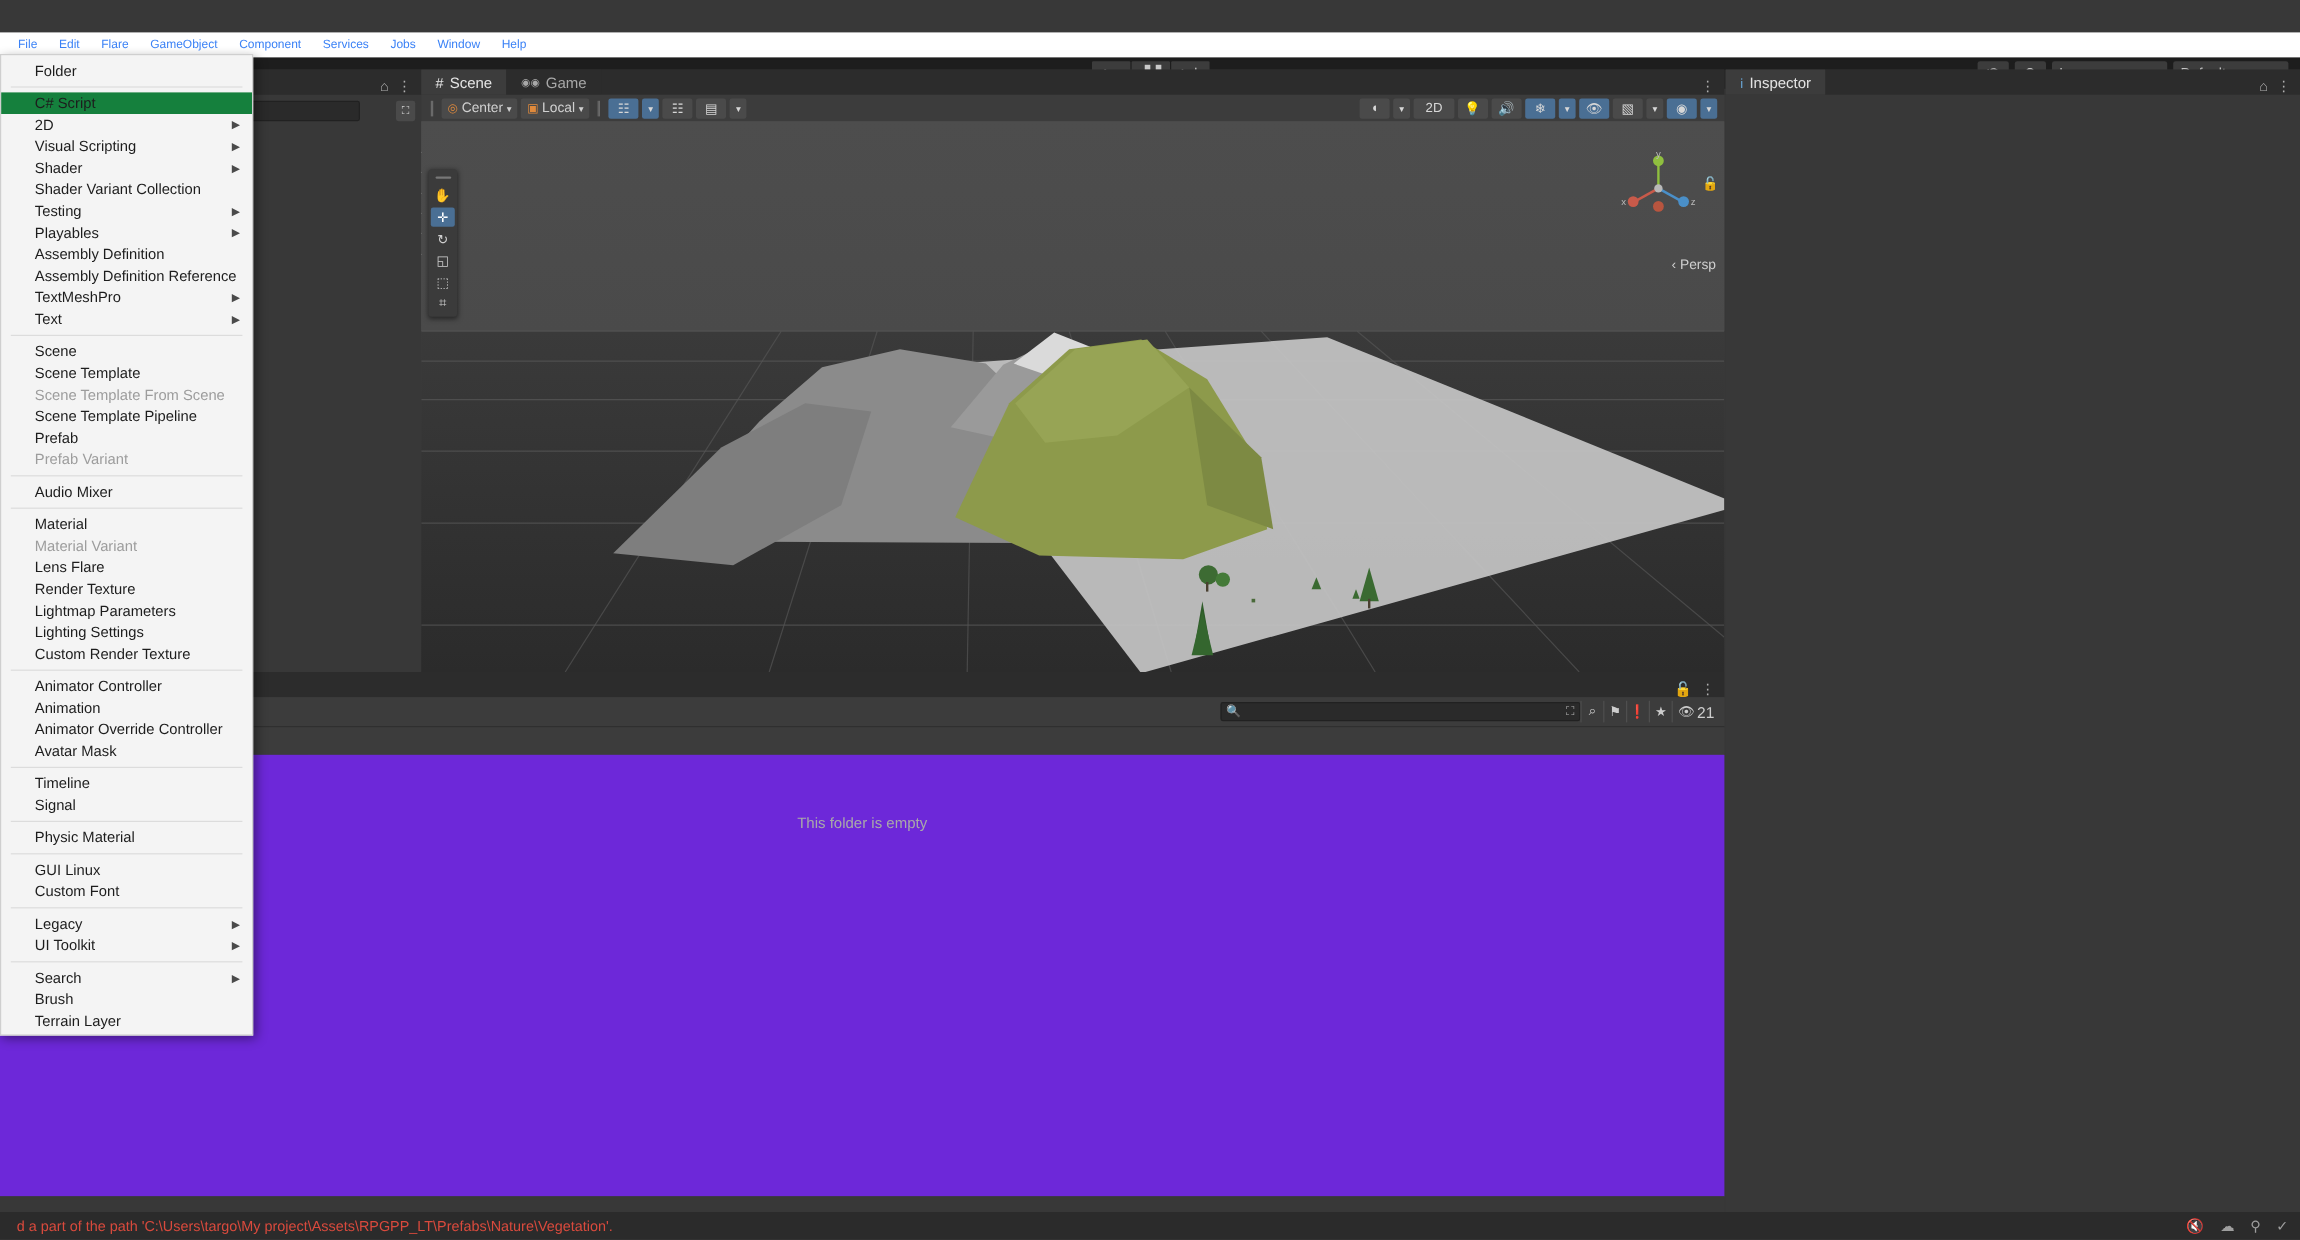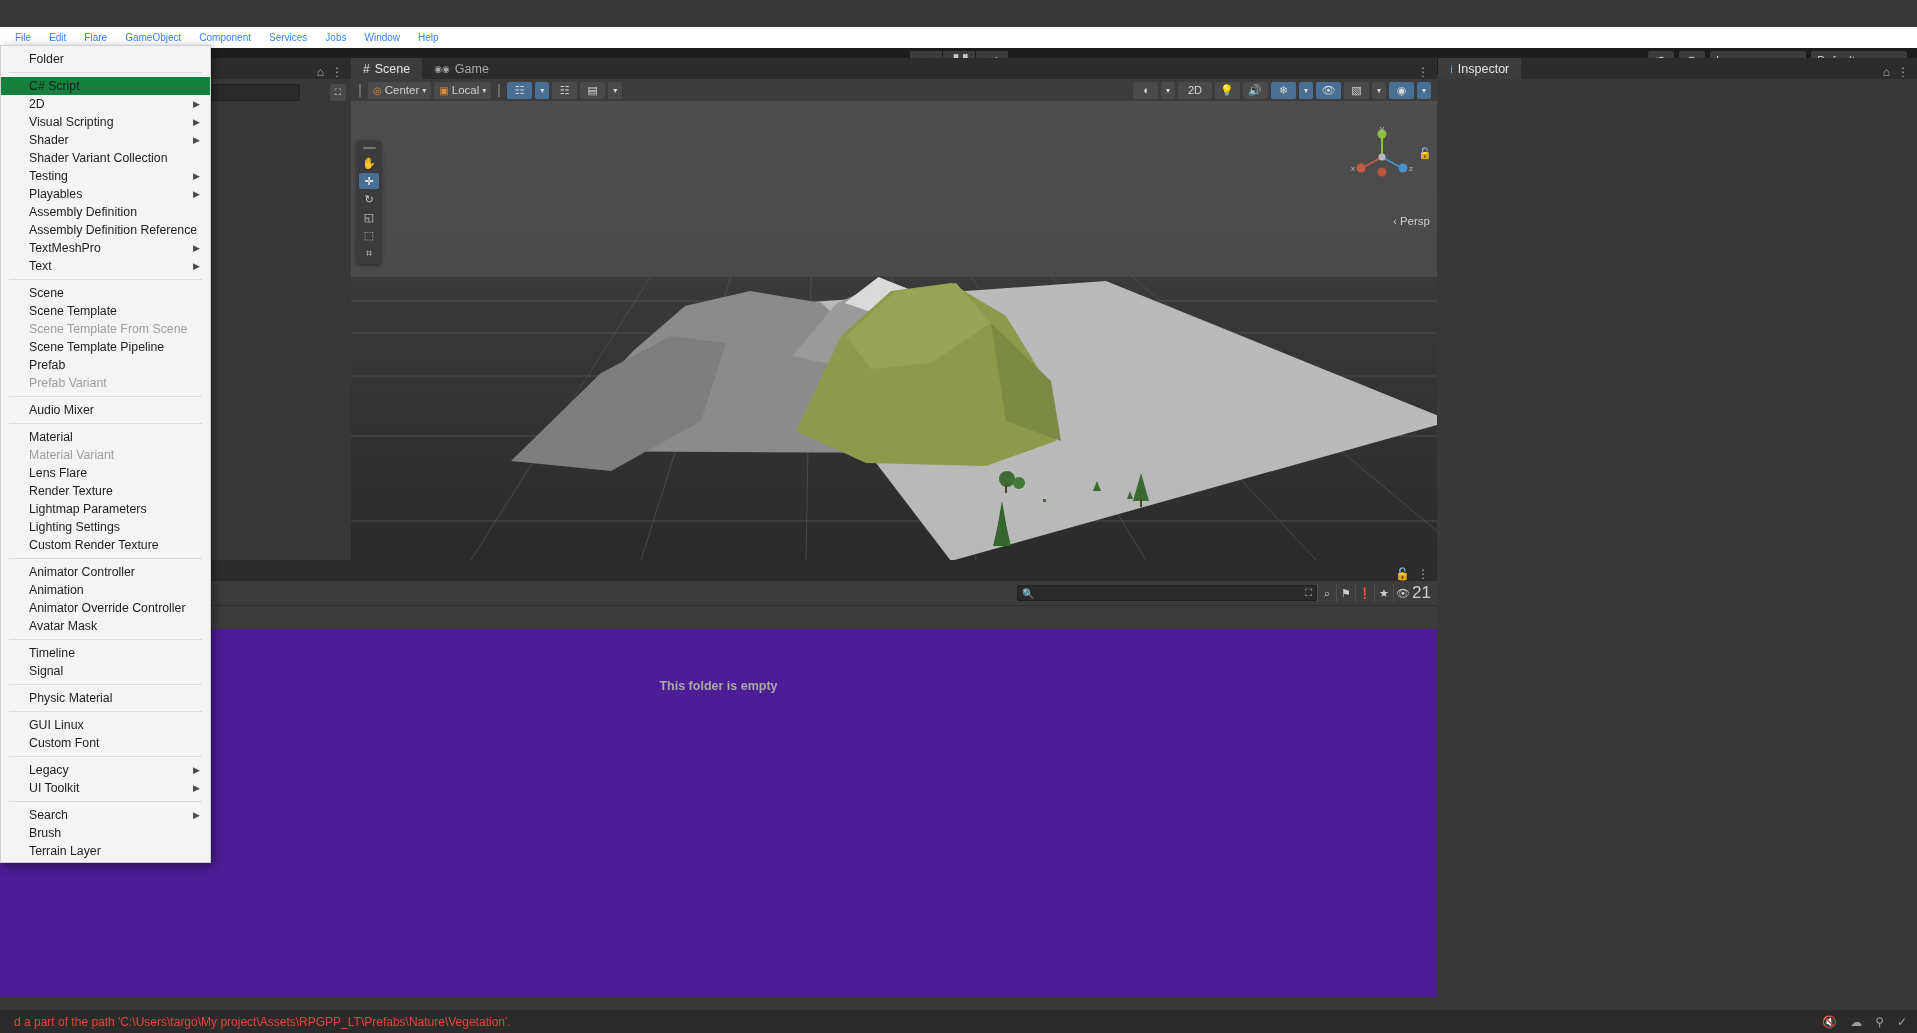--- a/index.html
+++ b/index.html
@@ -130,23 +130,23 @@
     font-family:"Liberation Sans",sans-serif; width:100%;
   }
   .pt-ico{ width:19px; height:18px; display:flex; align-items:center; justify-content:center;
            color:#cdcdcd; font-size:11px; border-left:1px solid #4f4f4f; }
   .breadcrumb{
     position:absolute; left:0; top:45px; width:100%; height:24px; background:#3c3c3c;
     display:flex; align-items:center; padding-left:10px; border-top:1px solid #2f2f2f;
     font-size:12.5px; color:#d4d4d4;
   }
   .proj-content{
-    position:absolute; left:0; top:69px; right:0; bottom:36px; background:#4c1d95;
+    position:absolute; left:0; top:69px; right:0; bottom:36px; background:#6d28d9;
     display:flex; align-items:flex-start; justify-content:center; padding-top:50px;
-    font-size:12.5px; color:#a9a9a9;font-weight:bold;
+    font-size:12.5px; color:#a9a9a9;
   }
   .proj-bottombar{
     position:absolute; left:0; right:0; bottom:0; height:36px; background:#383838;
     display:flex; align-items:center; justify-content:flex-end; padding-right:16px;
   }
   .slider{ width:70px; height:2px; background:#6c6c6c; position:relative; }
   .slider .knob{ position:absolute; left:22px; top:-4px; width:9px; height:9px; border-radius:50%; background:#b6b6b6; }
   .proj-left-col{ position:absolute; left:0; top:69px; width:256px; bottom:36px; background:#383838; }
 
   
@@ -413,21 +413,21 @@
         <span style="color:#8d8d8d;font-size:10px">🔍</span>
         <input type="text" value="" placeholder="" style="">
         <span style="color:#b0b0b0;font-size:10px">⛶</span>
       </div>
       <div class="pt-ico">⌕</div>
       <div class="pt-ico">⚑</div>
       <div class="pt-ico">❗</div>
       <div class="pt-ico">★</div>
       <div class="pt-ico" style="width:40px;gap:2px">
         <span style="font-size:11px">👁</span>
-        <span style="font-size:17px">21</span>
+        <span style="font-size:13px">21</span>
       </div>
     </div>
 
     <div class="breadcrumb">
       <span style="color:#9a9a9a;font-size:9px;margin-right:6px">▸</span>
       <span>Scripts</span>
     </div>
 
     <div class="proj-left-col"></div>
 

